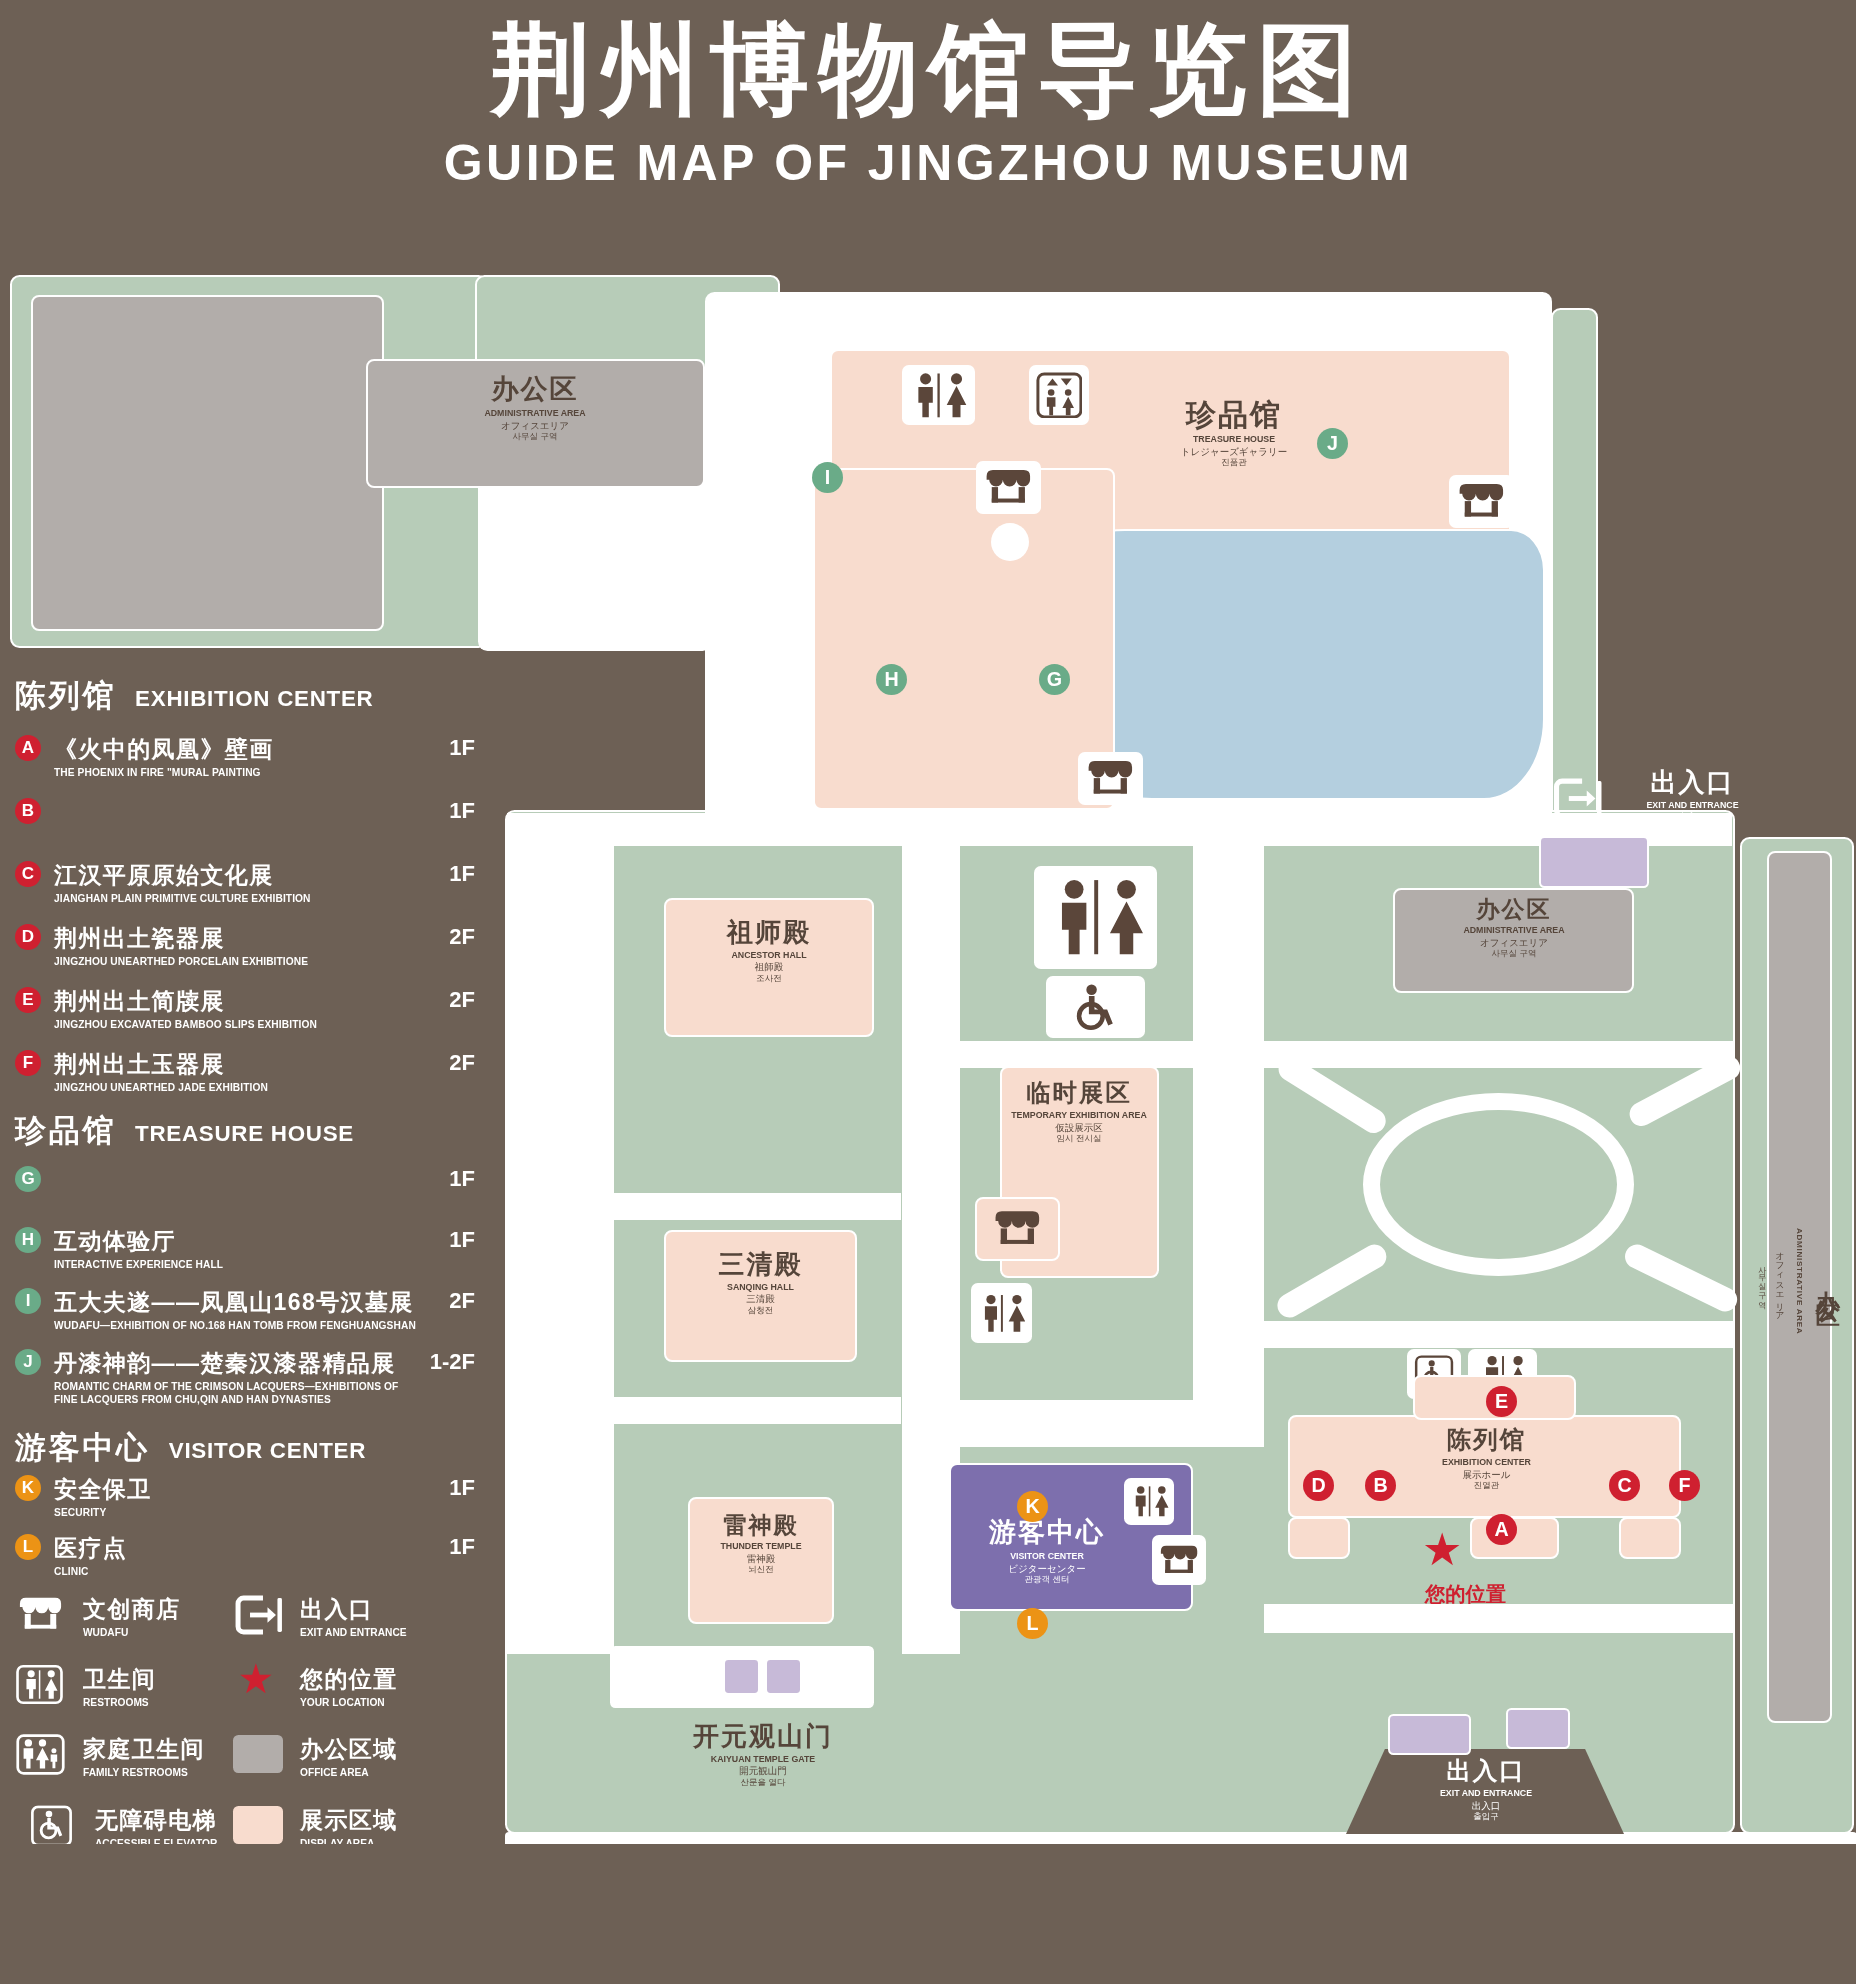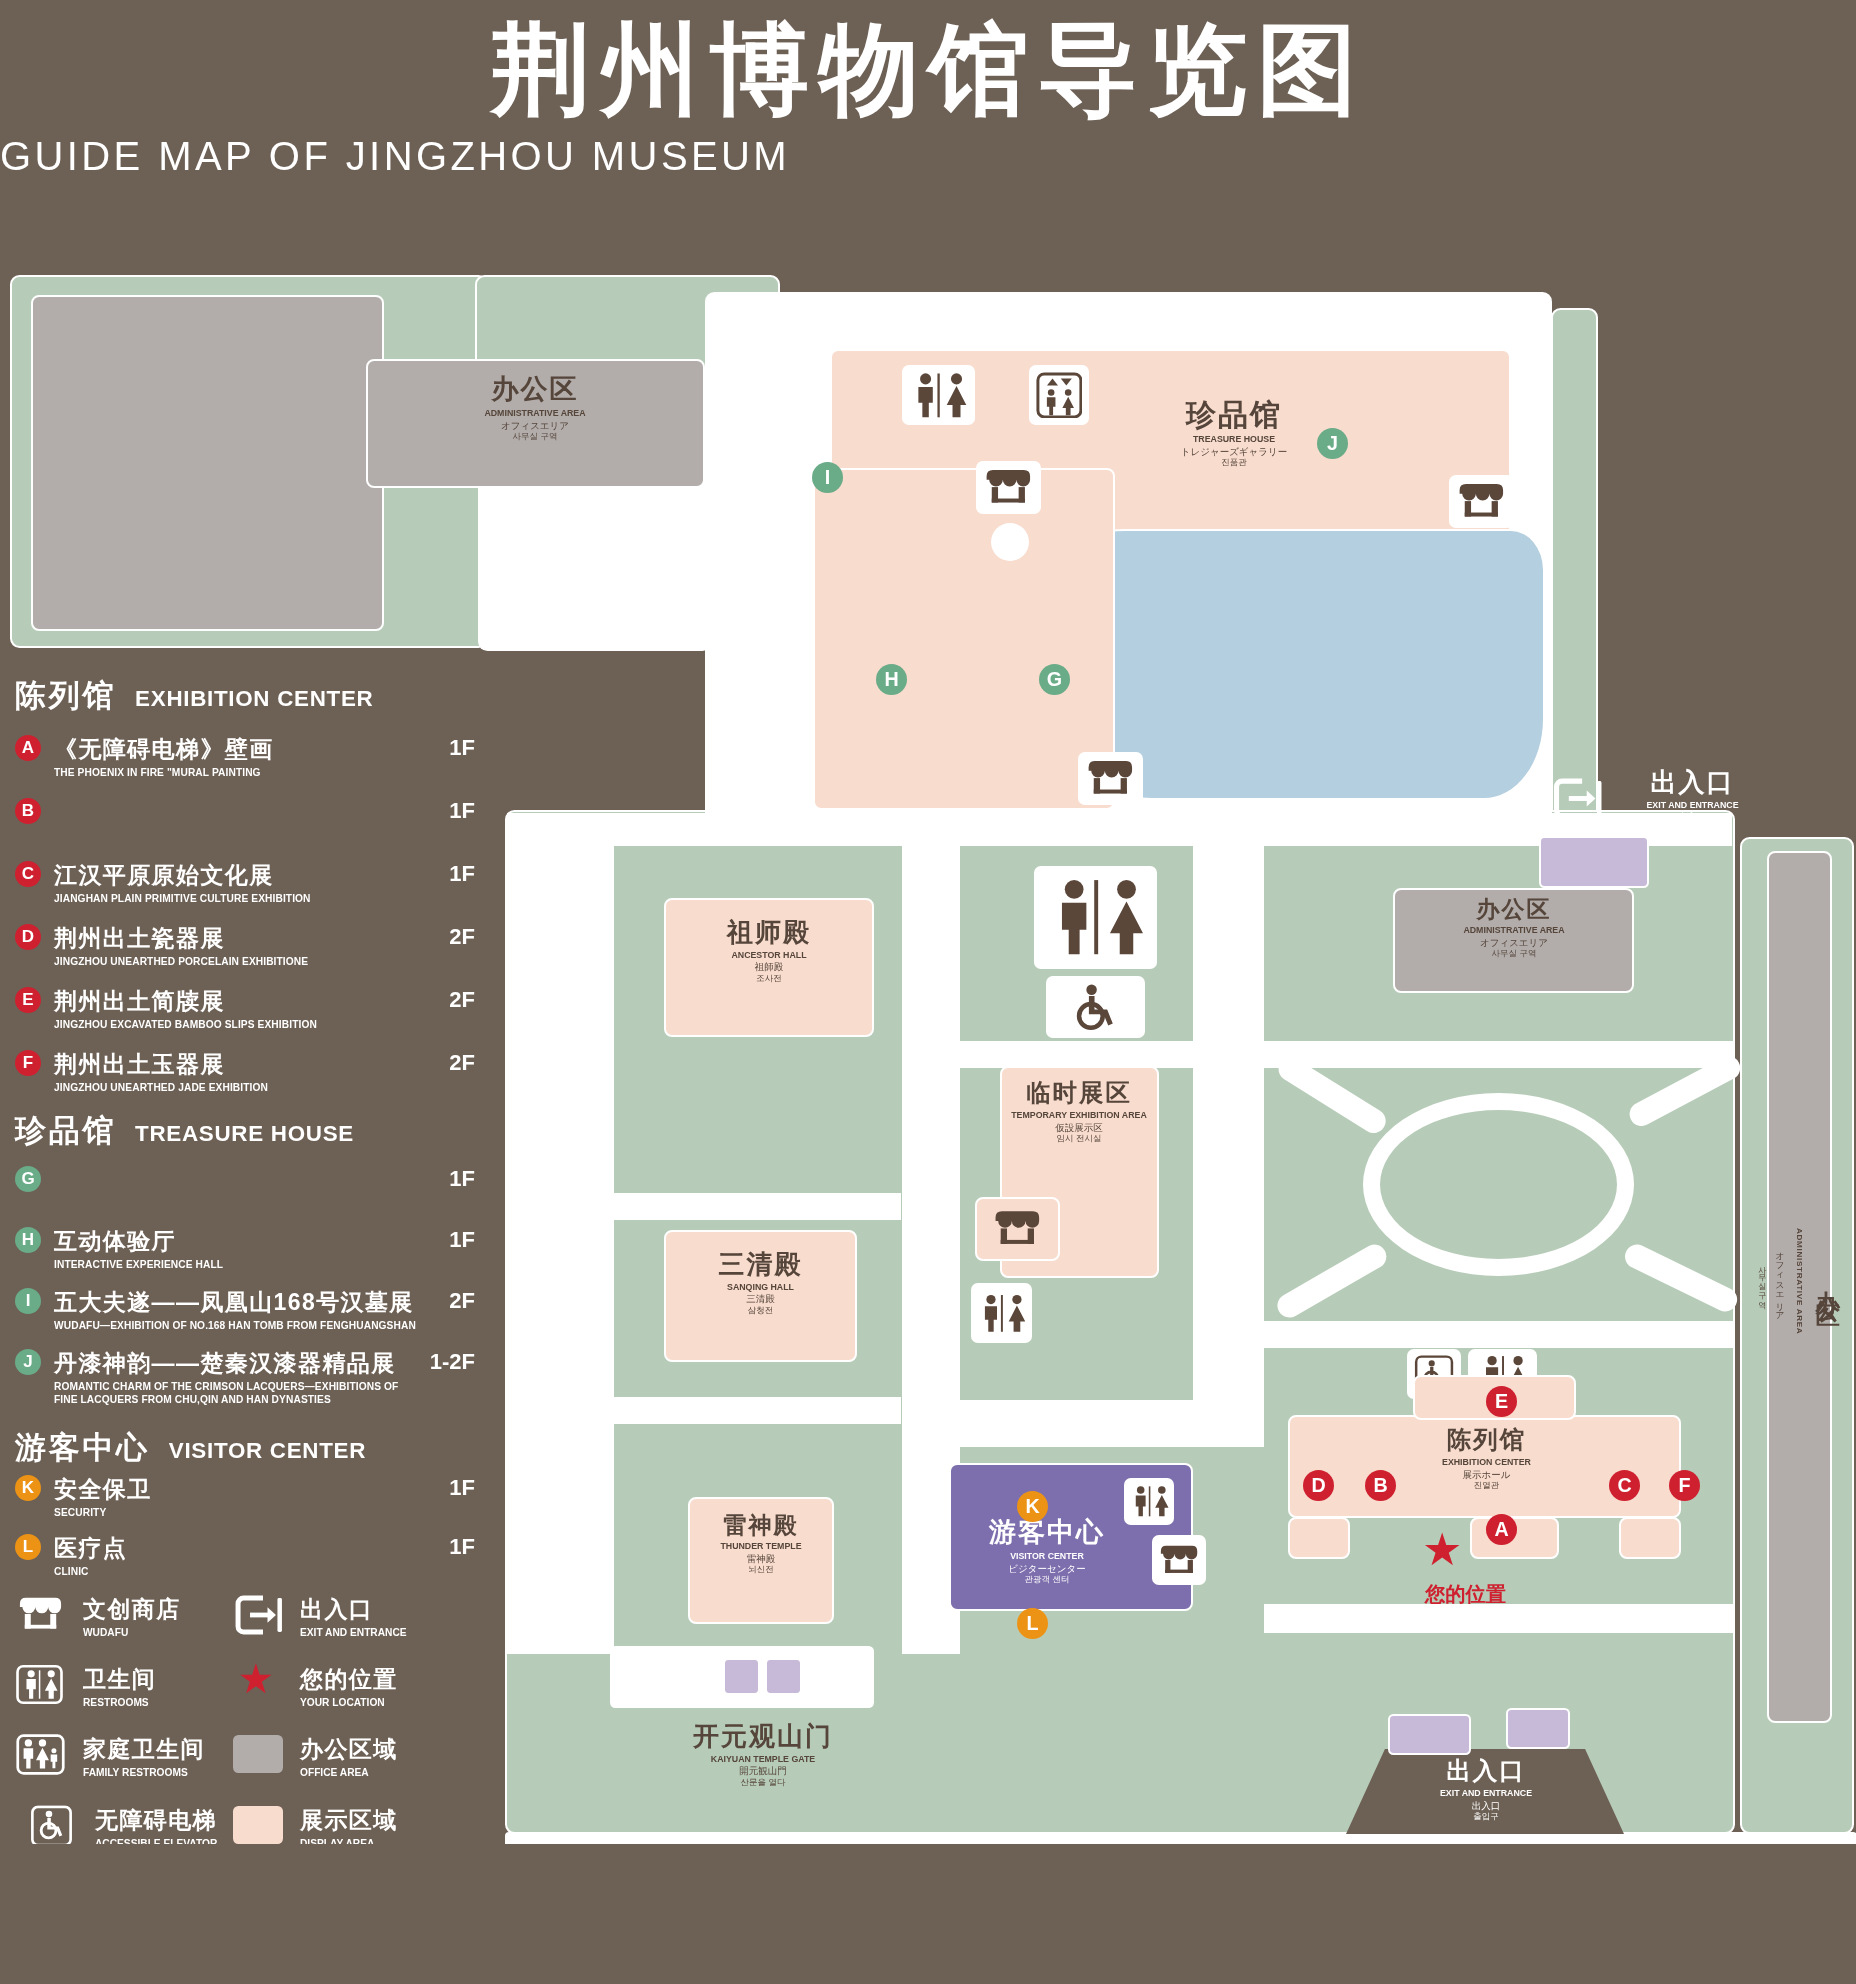--- a/index.html
+++ b/index.html
@@ -28,21 +28,21 @@
 .z44 .zh{font-size:30px}.z40 .zh{font-size:27px}.z38 .zh{font-size:26px}.z34 .zh{font-size:23px}
 .ring{position:absolute;border:17.6px solid #fff;border-radius:50%}
 .strip{position:absolute;background:#fff;border-radius:12.2px}
 .vlabel{position:absolute;display:flex;flex-direction:row-reverse;justify-content:center;align-items:center;gap:8.1px;color:#55453a}
 .vlabel>div{writing-mode:vertical-rl;text-orientation:mixed}
 .vlabel .zh{font-size:24.4px;font-weight:bold;letter-spacing:6.8px}
 .vlabel .en{font-size:8.1px;font-weight:bold;letter-spacing:0.7px}
 .vlabel .jp{font-size:8.8px}
 .vlabel .kr{font-size:8.1px}
 .title-zh{position:absolute;left:0;top:4.1px;width:100%;text-align:center;color:#fff;font-size:100px;font-weight:bold;letter-spacing:9.5px}
-.title-en{position:absolute;left:0;top:134px;width:100%;color:#fff;font-size:40px;font-weight:normal;letter-spacing:3.4px}
+.title-en{position:absolute;left:0;top:134px;width:100%;text-align:center;color:#fff;font-size:50px;font-weight:bold;letter-spacing:3.4px}
 .sec{position:absolute;display:flex;align-items:baseline;gap:19px;color:#fff}
 .sec .zh{font-size:31px;font-weight:bold;letter-spacing:2.7px}
 .sec .en{font-size:22.4px;font-weight:bold;letter-spacing:0.7px}
 .leg{position:absolute;left:15px;width:468px;color:#fff}
 .leg .mk{left:0;top:1.4px;width:26px;height:26px;font-size:17px}
 .leg .t{margin-left:39px;width:366px}
 .leg .zh{font-size:23px;font-weight:bold;letter-spacing:1.4px}
 .leg .en{font-size:10.2px;font-weight:bold;margin-top:2px;letter-spacing:0.1px;line-height:1.25}
 .leg .fl{position:absolute;right:8.1px;top:1.4px;font-size:22px;font-weight:bold}
 .sym{position:absolute;width:210px;color:#fff}
@@ -355,21 +355,21 @@
 
 <div class="road-label" style="left:908px;top:1870px;width:515px">荆州中路</div>
 
 <div class="sec" style="left:15px;top:675px">
   <span class="zh">陈列馆</span>
   <span class="en">EXHIBITION CENTER</span>
 </div>
 <div class="leg" style="top:734px">
   <span class="marker mr mk">A</span>
   <div class="t">
-        <div class="zh">《无障碍电梯》壁画</div>
+        <div class="zh">《火中的凤凰》壁画</div>
         <div class="en">THE PHOENIX IN FIRE "MURAL PAINTING</div>
       </div>
   <span class="fl">1F</span>
 </div>
 <div class="leg" style="top:797px">
   <span class="marker mr mk">B</span>
   <span class="fl">1F</span>
 </div>
 <div class="leg" style="top:860px">
   <span class="marker mr mk">C</span>

